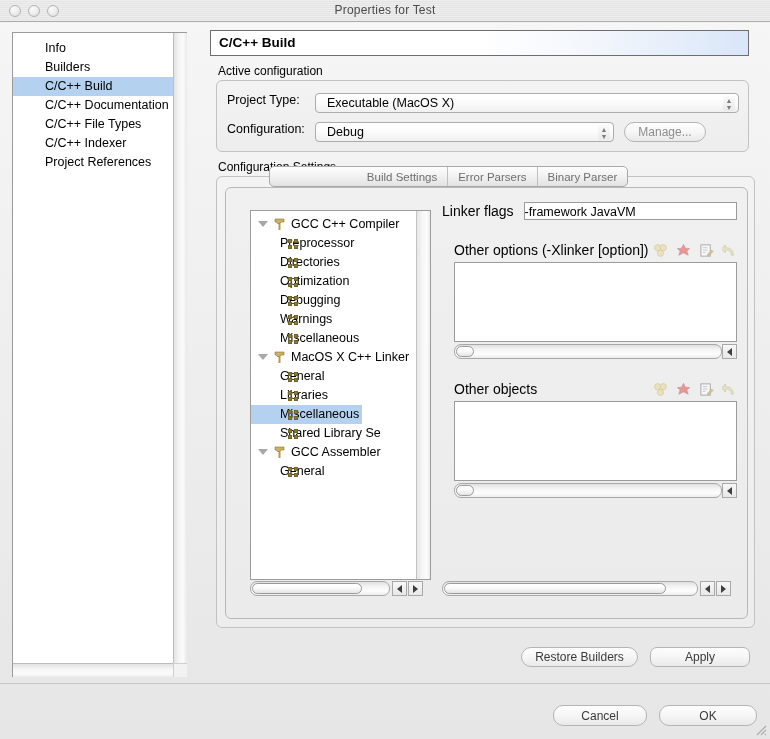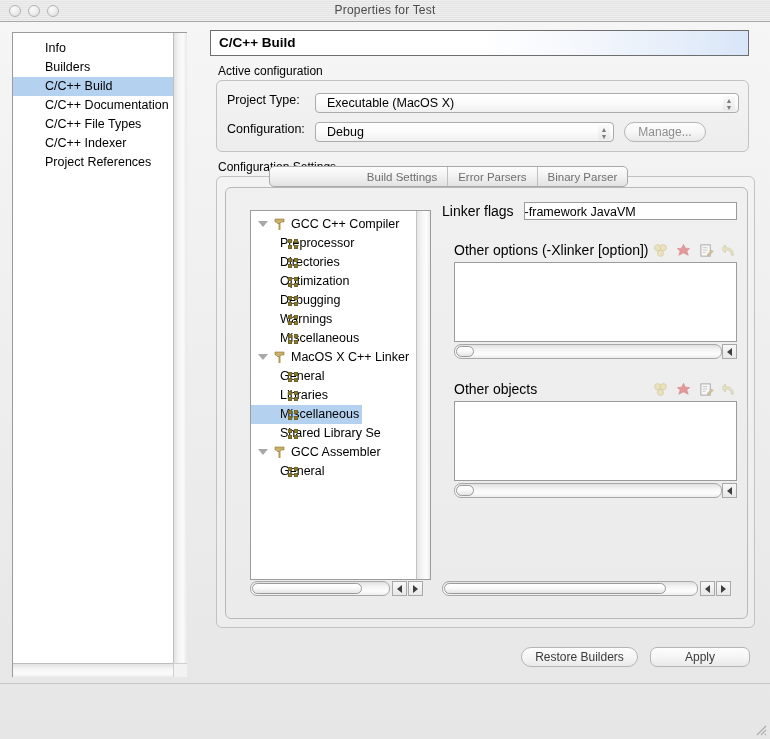--- a/index.html
+++ b/index.html
@@ -536,18 +536,22 @@
       </div>
     </div>
 
     <div style="position:absolute; left:311px; top:617px; display:flex; gap:12px;">
       <div class="btn enabled" style="width:117px;">Restore Builders</div>
       <div class="btn enabled" style="width:100px;border-radius:7px;">Apply</div>
     </div>
   </div>
 
   <div class="sep-line" style="top:683px;"></div>
+  <div style="position:absolute; left:553px; top:705px; display:flex; gap:12px;">
+    <div class="btn enabled" style="width:94px; height:21px;">Cancel</div>
+    <div class="btn enabled" style="width:98px; height:21px;">OK</div>
+  </div>
 
   <svg id="resize-grip" viewBox="0 0 14 14">
     <path d="M13 4 L4 13 M13 8 L8 13 M13 12 L12 13" stroke="#b0b0b0" stroke-width="1.3" fill="none"></path>
   </svg>
 
 </div>
 
 </body></html>

